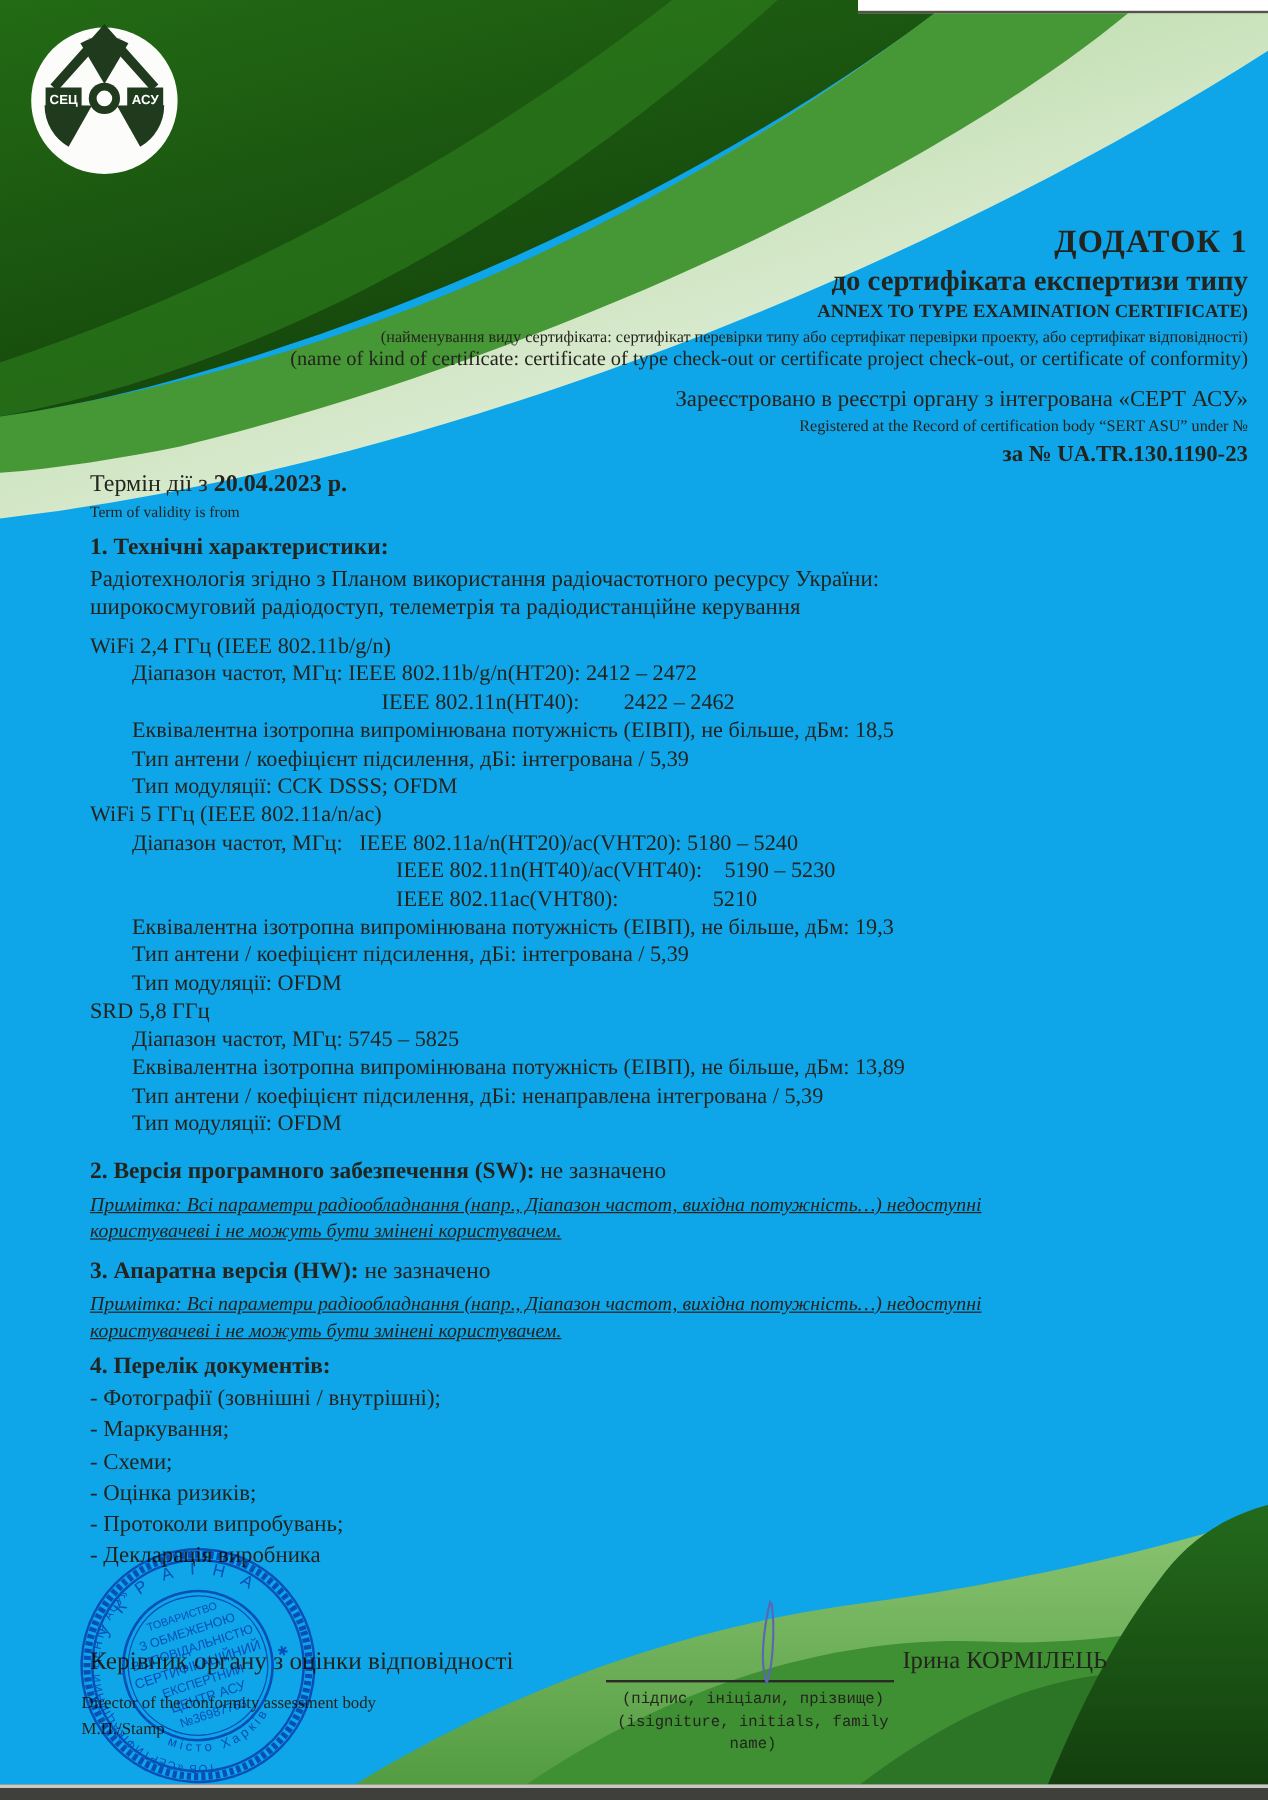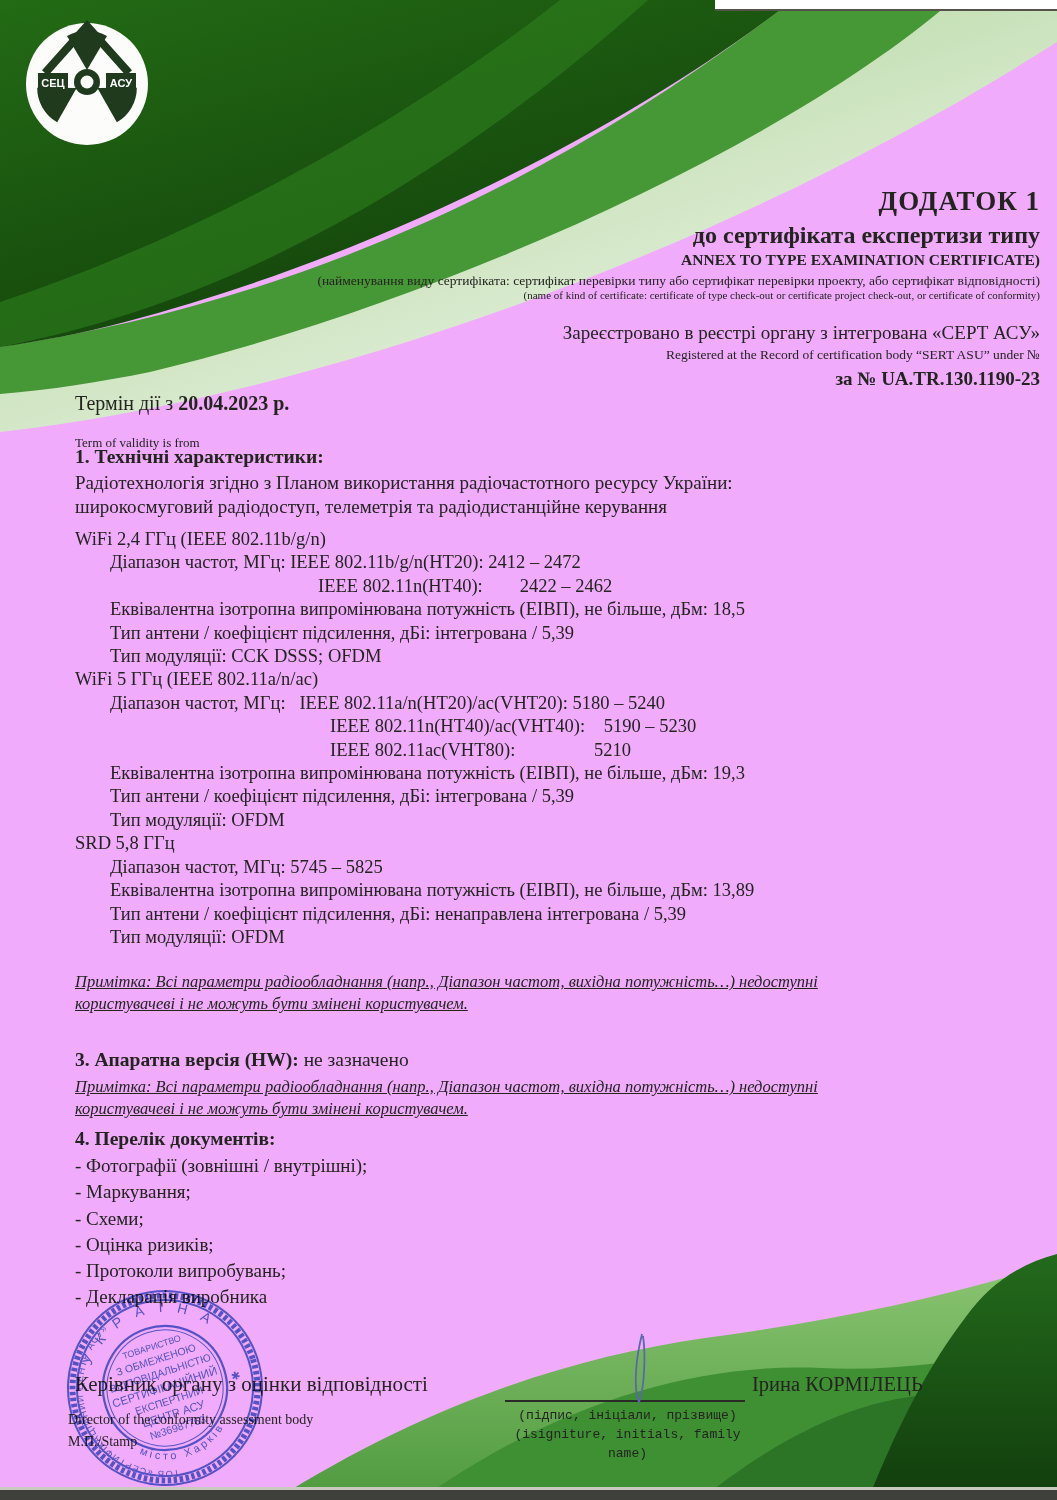--- a/index.html
+++ b/index.html
@@ -1,33 +1,33 @@
 <!DOCTYPE html>
 <html><head>
 <meta charset="utf-8">
 <style>
   html,body{margin:0;padding:0;background:#888;}
-  .page{position:relative;width:1057px;height:1500px;margin:0 auto;background:#f0abfc;
+  .page{position:relative;width:1057px;height:1500px;margin:0 auto;background:#0ea5e9;
         overflow:hidden;font-family:"Liberation Serif",serif;color:#24241f;}
   .abs{position:absolute;}
   .centered{text-align:right;}
   
   .hdr{left:10px;top:186px;width:1030px;}
   .h1{font-size:27px;font-weight:bold;letter-spacing:1px;}
   .h2{font-size:24px;font-weight:bold;margin-top:5px;}
   .h3{font-size:15.5px;font-weight:bold;margin-top:2px;}
   .h4{font-size:13.5px;margin-top:4px;}
-  .h5{font-size:11px;}
+  .h5{font-size:17px;}
   .reg{left:10px;top:322px;width:1030px;}
   .r1{font-size:19px;}
   .r2{font-size:13.5px;margin-top:3px;}
   .r3{font-size:19px;font-weight:bold;margin-top:5px;}
   
   .valid{left:75px;top:392px;font-size:20px;}
-  .valid-en{left:75px;top:435px;font-size:13px;text-align:right;}
+  .valid-en{left:75px;top:419px;font-size:13px;text-align:right;}
   b.strong{font-weight:bold;}
   
   .sec1{left:75px;top:446px;width:910px;}
   .sec-title{font-size:19.5px;font-weight:bold;margin-bottom:3px;}
   .intro{font-size:19px;line-height:24px;}
   .spec{font-size:18.5px;line-height:23.4px;white-space:pre;}
   .l0{margin-left:0;}
   .l1{margin-left:35px;}
   .l2{margin-left:243px;}
   .l3{margin-left:255px;}
@@ -156,20 +156,21 @@
     <div class="spec l1">Тип антени / коефіцієнт підсилення, дБі: інтегрована / 5,39</div>
     <div class="spec l1">Тип модуляції: OFDM</div>
     <div class="spec l0">SRD 5,8 ГГц</div>
     <div class="spec l1">Діапазон частот, МГц: 5745 – 5825</div>
     <div class="spec l1">Еквівалентна ізотропна випромінювана потужність (ЕІВП), не більше, дБм: 13,89</div>
     <div class="spec l1">Тип антени / коефіцієнт підсилення, дБі: ненаправлена інтегрована / 5,39</div>
     <div class="spec l1">Тип модуляції: OFDM</div>
   </div>
 
   <div class="abs sec2">
+    <div class="sec-line"><span class="t">2. Версія програмного забезпечення (SW):</span><span> не зазначено</span></div>
     <div class="note">
       <span>Примітка: Всі параметри радіообладнання (напр., Діапазон частот, вихідна потужність…) недоступні</span><br>
       <span>користувачеві і не можуть бути змінені користувачем.</span>
     </div>
   </div>
 
   <div class="abs sec3">
     <div class="sec-line"><span class="t">3. Апаратна версія (HW):</span><span> не зазначено</span></div>
     <div class="note">
       <span>Примітка: Всі параметри радіообладнання (напр., Діапазон частот, вихідна потужність…) недоступні</span><br>

